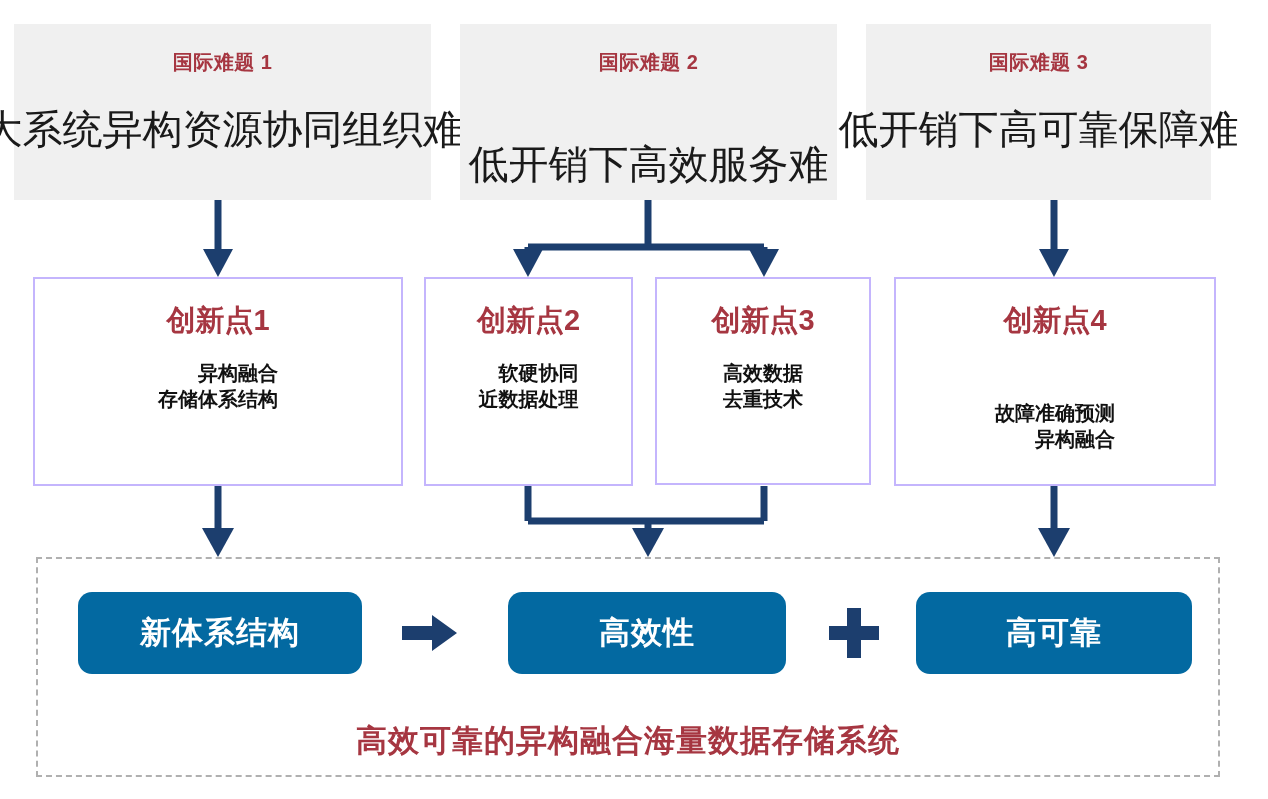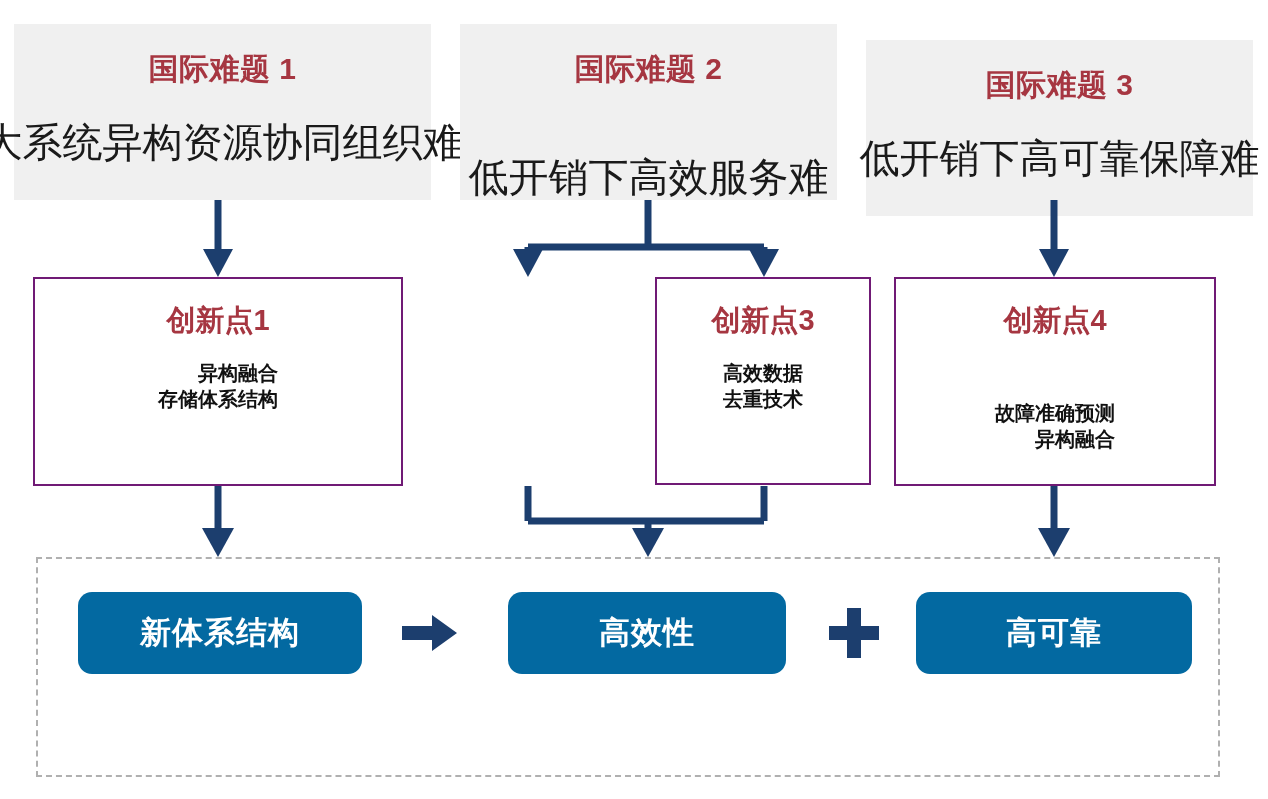--- a/index.html
+++ b/index.html
@@ -24,40 +24,40 @@
     background: #f0f0f0;
     display: flex;
     flex-direction: column;
     align-items: center;
     justify-content: flex-start;
     box-sizing: border-box;
     padding-top: 26px;
   }
   .challenge-title {
     color: #a63641;
-    font-size: 30px;
+    font-size: 20px;
     font-weight: bold;
     line-height: 1.25;
     letter-spacing: 0.5px;
     white-space: nowrap;
   }
   .challenge-desc {
     color: #1a1a1a;
     font-size: 40px;
     font-weight: normal;
     line-height: 1.3;
     margin-top: 28px;
     white-space: nowrap;
   }
 
   
   .innov-box {
     position: absolute;
     background: #ffffff;
-    border: 2px solid #701a75;
+    border: 2px solid #c4b5fd;
     box-sizing: border-box;
     display: flex;
     flex-direction: column;
     align-items: center;
     justify-content: flex-start;
     padding-top: 24px;
   }
   .innov-title {
     color: #a63641;
     font-size: 29px;
@@ -141,31 +141,36 @@
   <div class="challenge-box" style="left:14px; top:24px; width:417px; height:176px;">
     <div class="challenge-title">国际难题 1</div>
     <div class="challenge-desc">大系统异构资源协同组织难</div>
   </div>
 
   <div class="challenge-box" style="left:460px; top:24px; width:377px; height:176px;gap:35px;">
     <div class="challenge-title">国际难题 2</div>
     <div class="challenge-desc">低开销下高效服务难</div>
   </div>
 
-  <div class="challenge-box" style="left:866px; top:40px; width:387px; height:176px;">
+  <div class="challenge-box" style="left:866px; top:24px; width:345px; height:176px;">
     <div class="challenge-title">国际难题 3</div>
     <div class="challenge-desc">低开销下高可靠保障难</div>
   </div>
 
   <div class="innov-box" style="left:33px; top:277px; width:370px; height:209px;">
     <div class="innov-title">创新点1</div>
     <div class="innov-body">异构融合
 存储体系结构</div>
   </div>
 
+  <div class="innov-box" style="left:424px; top:277px; width:209px; height:209px;">
+    <div class="innov-title">创新点2</div>
+    <div class="innov-body">软硬协同
+近数据处理</div>
+  </div>
 
   <div class="innov-box" style="left:655px; top:277px; width:216px; height:208px;">
     <div class="innov-title">创新点3</div>
     <div class="innov-body">高效数据
 去重技术</div>
   </div>
 
   <div class="innov-box" style="left:894px; top:277px; width:322px; height:209px;gap:40px;">
     <div class="innov-title">创新点4</div>
     <div class="innov-body">故障准确预测
@@ -191,20 +196,21 @@
   <div class="op-glyph" style="left:822px; top:606px; width:64px; height:54px;">
     <svg width="50" height="50" viewBox="0 0 50 50" aria-hidden="true">
       <path d="M18 0 H32 V18 H50 V32 H32 V50 H18 V32 H0 V18 H18 Z" fill="#1c3e6e"></path>
     </svg>
   </div>
 
   <div class="result-pill" style="left:916px; top:592px; width:276px; height:82px;">
     <span>高可靠</span>
   </div>
 
+  <div class="summary-caption" style="left:36px; top:720px; width:1184px;">高效可靠的异构融合海量数据存储系统</div>
 
   <svg id="connectors" viewBox="0 0 1268 799" xmlns="http://www.w3.org/2000/svg">
 
     <g>
       <line class="conn-line" x1="218" y1="200" x2="218" y2="260"></line>
       <path class="conn-head" d="M218 277 L203 249 L233 249 Z"></path>
     </g>
 
     <g>
       <line class="conn-line" x1="648" y1="200" x2="648" y2="247"></line>

